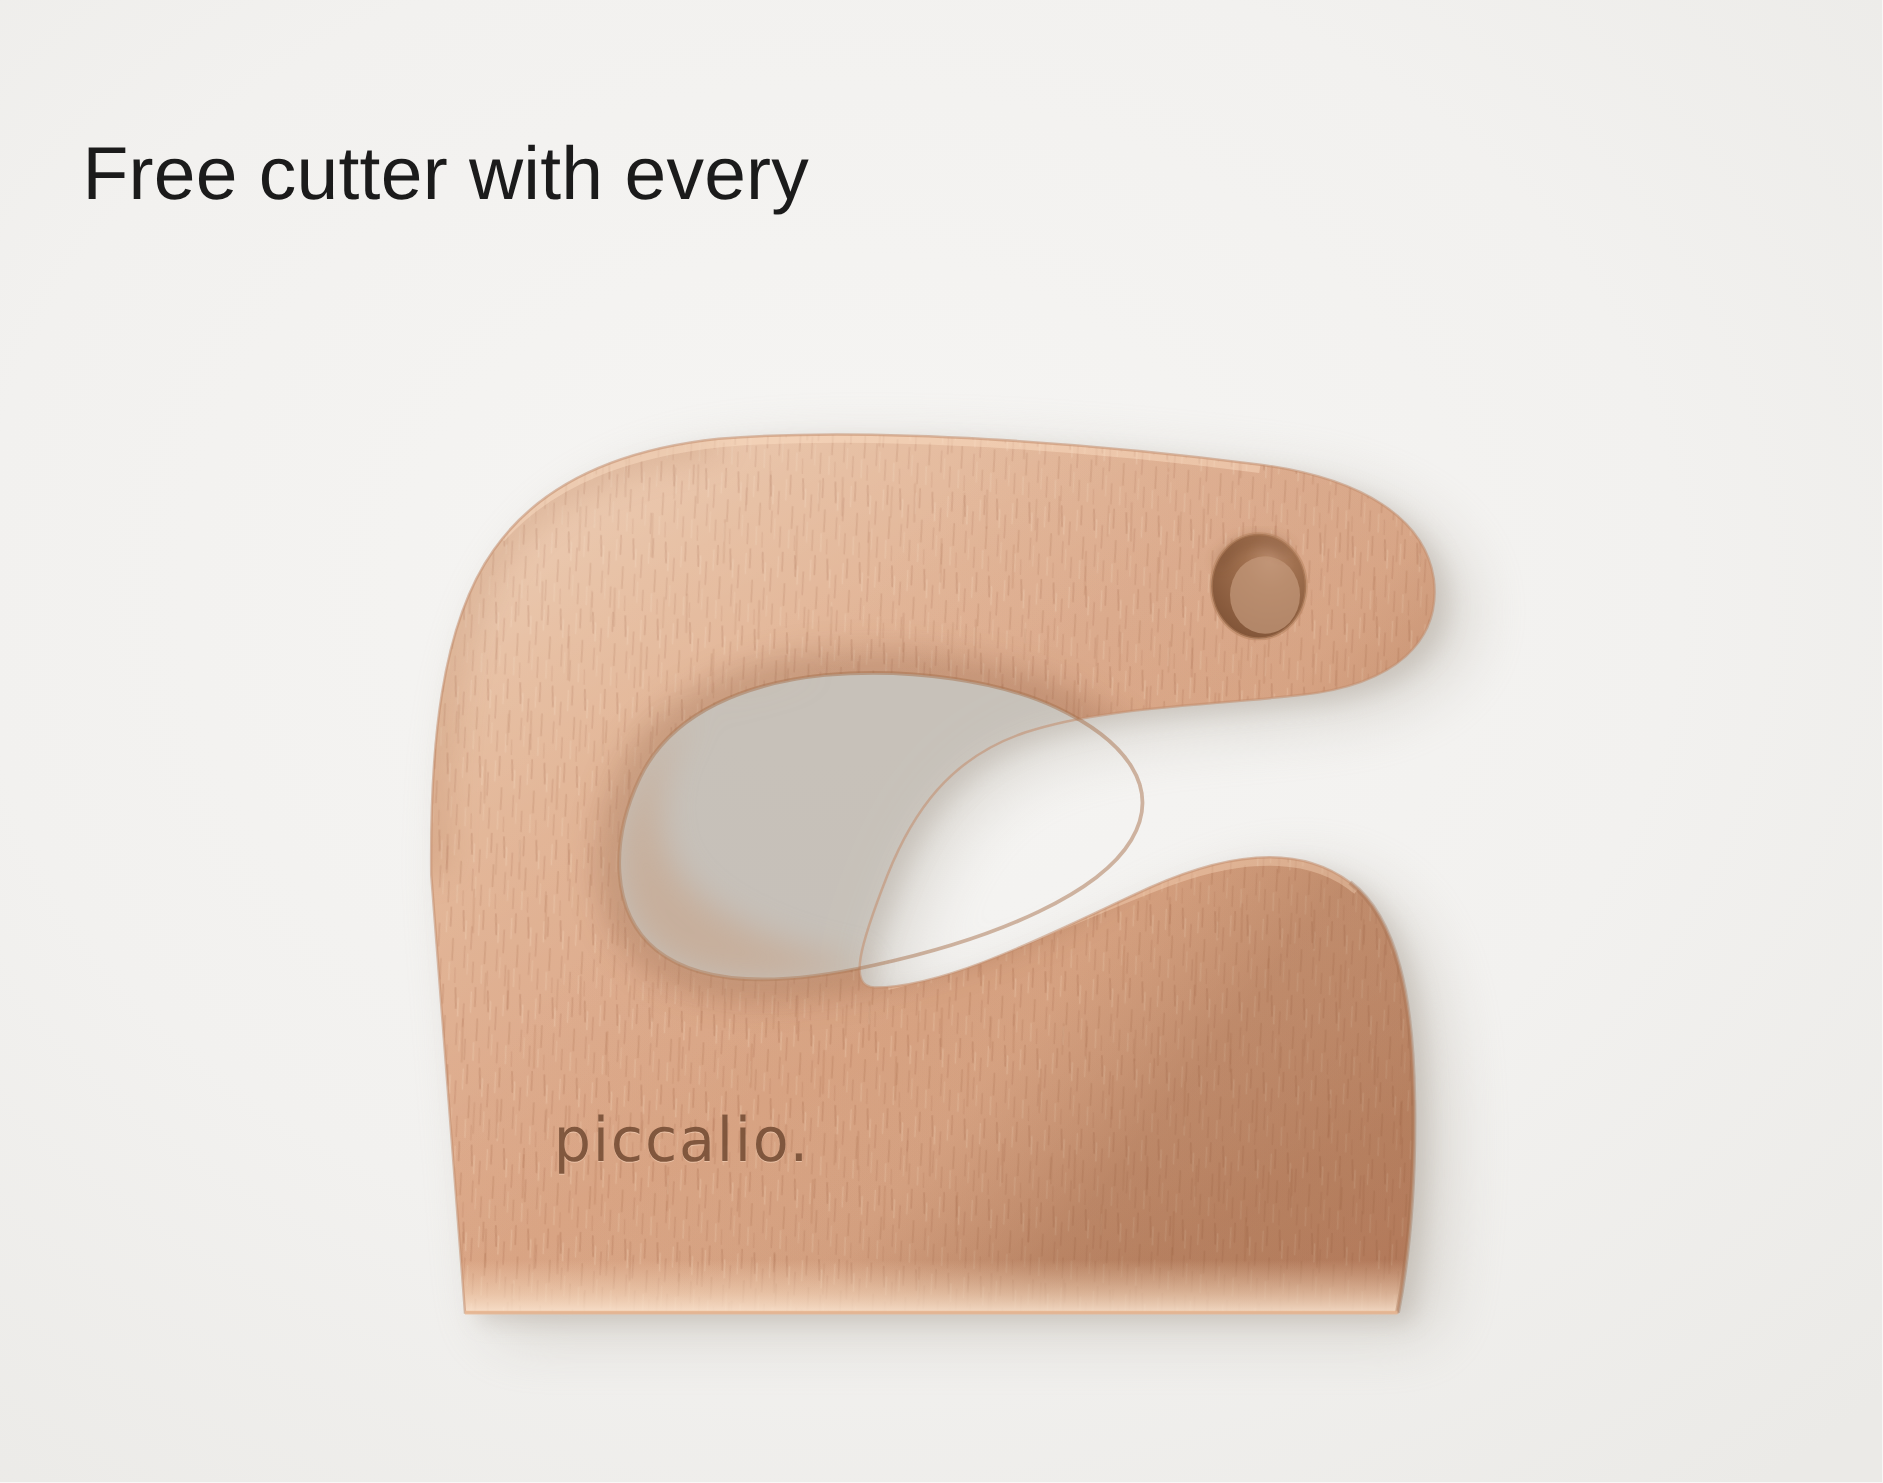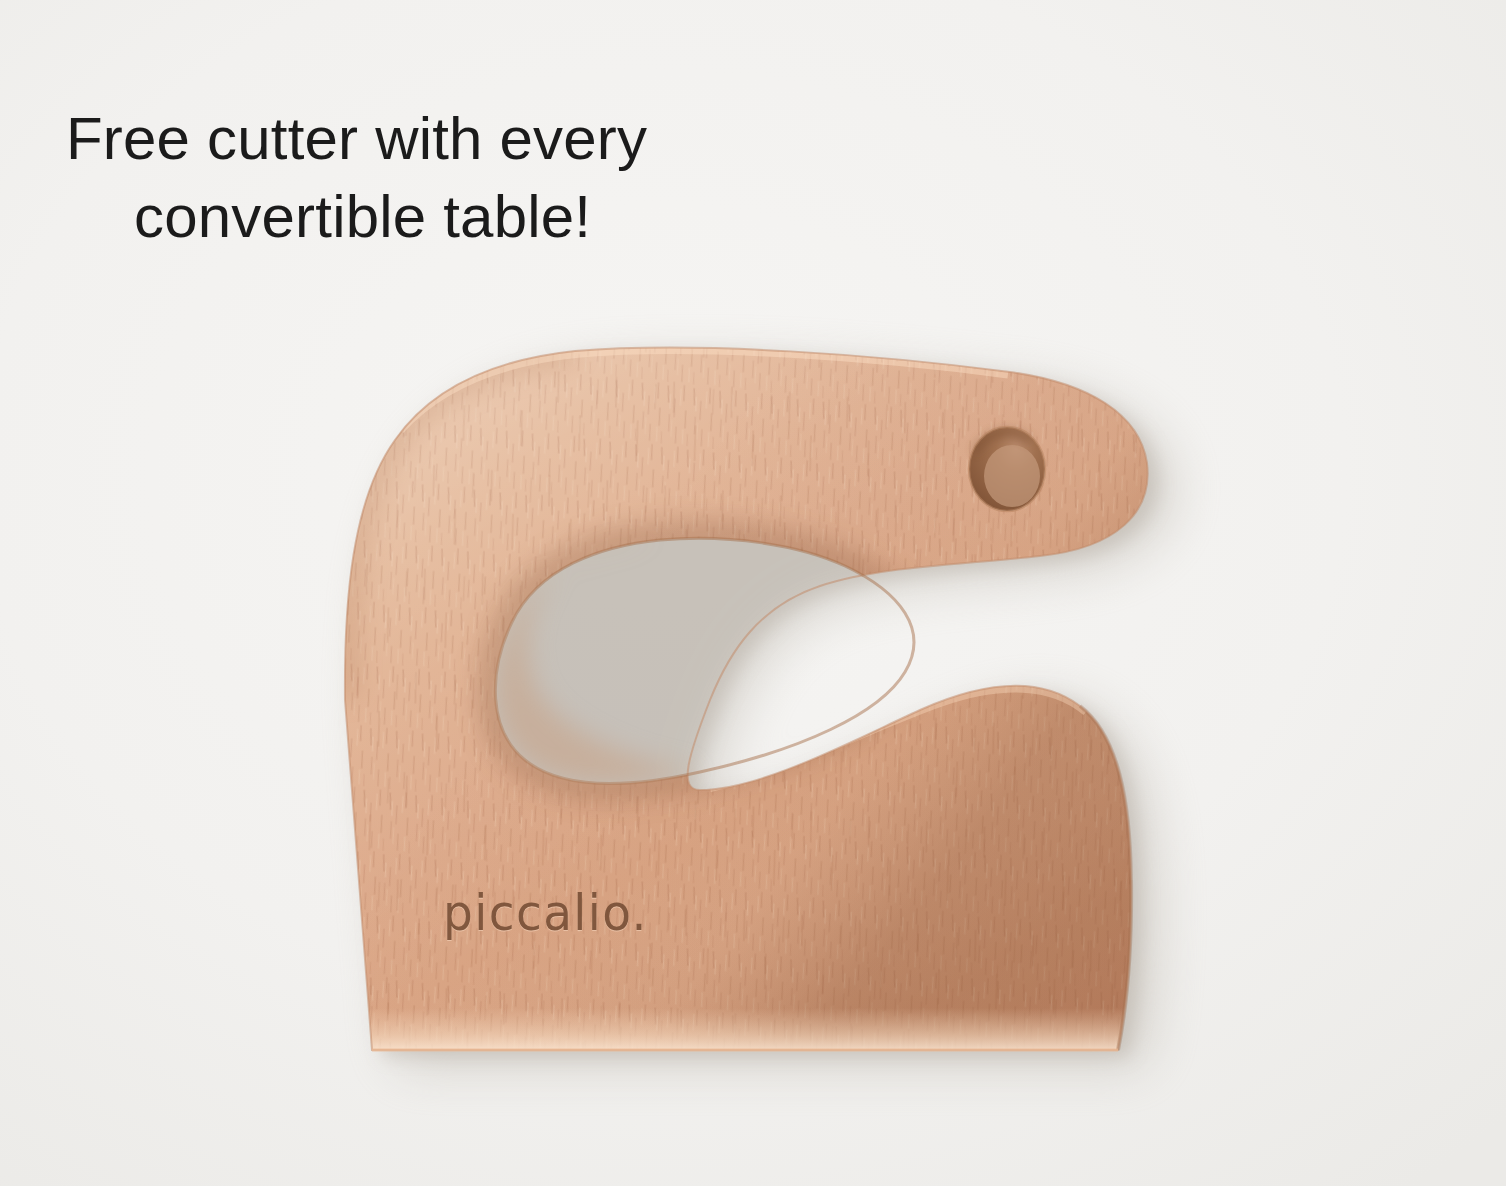--- a/index.html
+++ b/index.html
@@ -250,18 +250,17 @@
         <ellipse cx="1012" cy="476" rx="28" ry="31" fill="#c49a7c" opacity="0.70"></ellipse>
         <path d="M 975,452 A 38,42 0 0 1 1030,441" fill="none" stroke="#6f4429" stroke-width="7" opacity="0.42" filter="url(#holeBlur)"></path>
         <ellipse cx="1007" cy="469" rx="38" ry="42" fill="none" stroke="#b8845f" stroke-width="2.5" opacity="0.55"></ellipse>
       </g>
 
     </svg>
   </div>
 
   <div id="headline" style="color: rgb(27, 27, 27);">
     <span class="ln ln1">Free cutter with every</span>
-    <span class="ln ln2">convertible table!</span>
   </div>
 
   <div id="engraving" style="color: rgb(110, 71, 47);">piccalio.</div>
 
 </div>
 
 </body></html>

